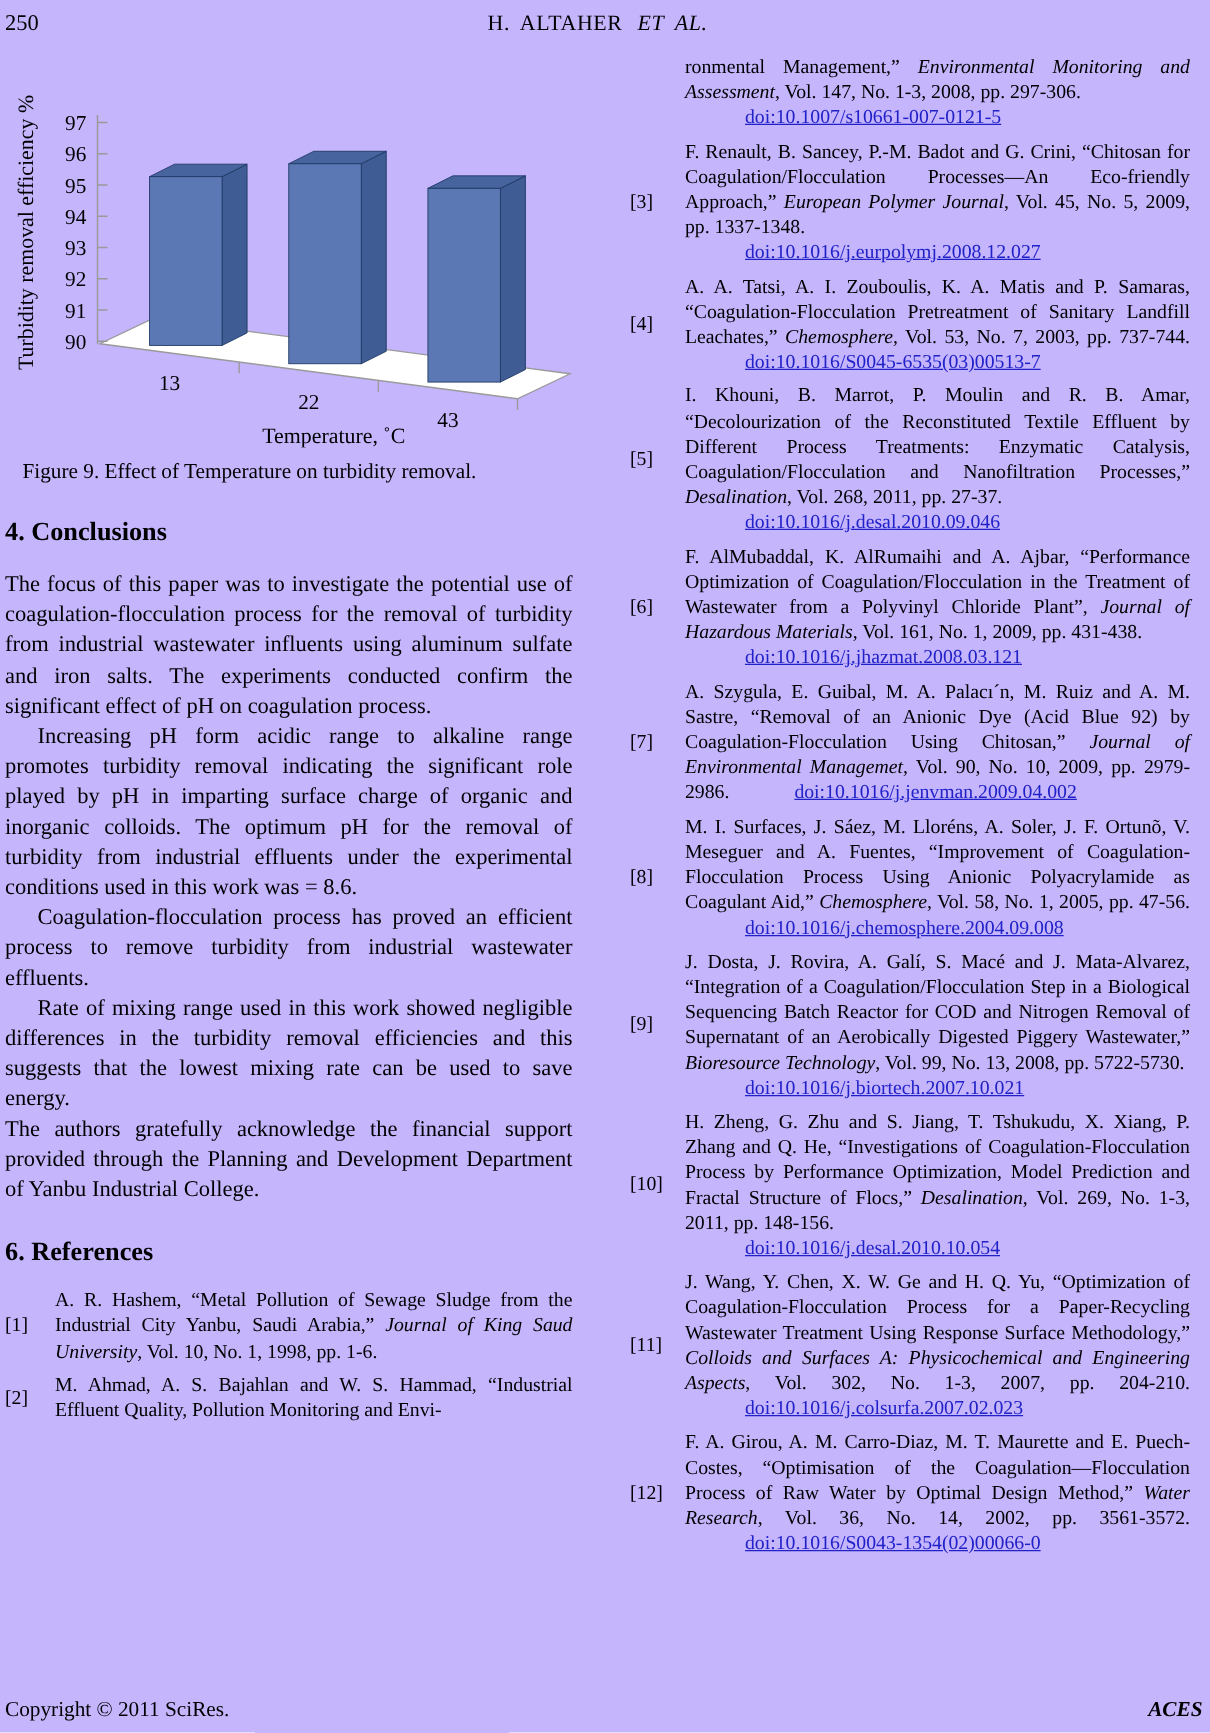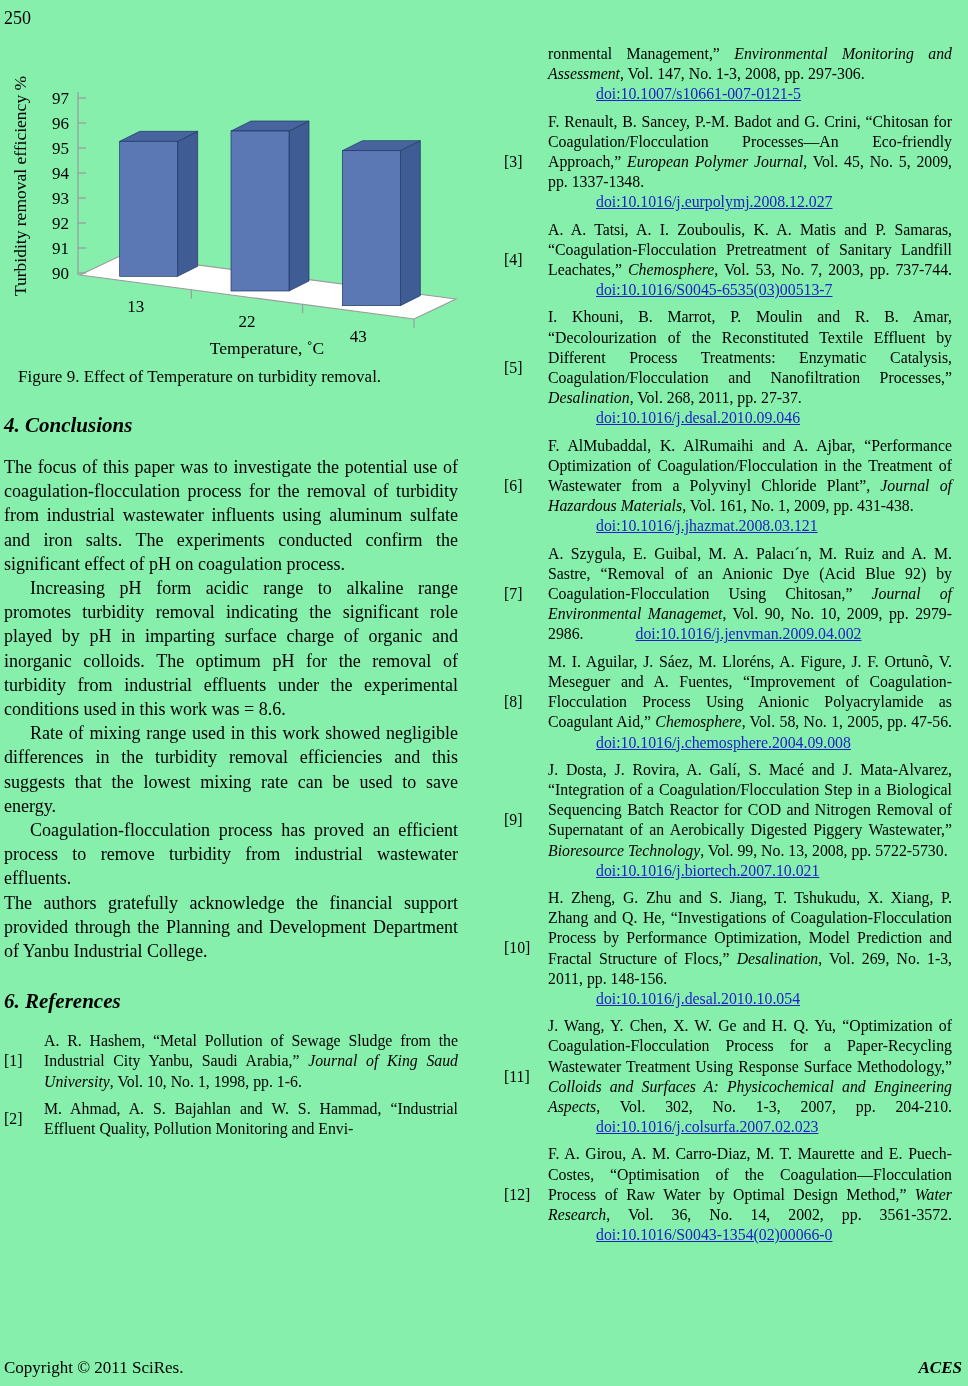--- a/index.html
+++ b/index.html
@@ -1,34 +1,34 @@
 <!DOCTYPE html>
 <html><head>
 <meta charset="utf-8">
 <style>
   :root{ --link:#2121c8; }
   html,body{margin:0;padding:0;background:#ffffff;}
   body{width:968px;height:1386px;font-family:"Liberation Serif",serif;color:#000;}
-  .page{position:relative;width:968px;height:1386px;box-sizing:border-box;padding:6px 16px 0 4px;overflow:hidden;background:#86efac;}
+  .page{position:relative;width:968px;height:1386px;box-sizing:border-box;padding:6px 16px 0 4px;overflow:hidden;background:#c4b5fd;}
   
   .hdr{position:relative;height:34px;}
   .pagenum{position:absolute;left:0;top:2px;font-size:18px;}
   .runhead{position:absolute;left:0;right:0;top:2px;text-align:center;font-size:17.5px;letter-spacing:0.5px;word-spacing:4px;}
   .runhead .etal{font-style:italic;margin-left:12px;}
   
   .columns{display:flex;gap:46px;}
   .col{box-sizing:border-box;}
   .col-left{width:462px;}
   .col-right{width:456px;padding-top:2px;}
   
   figure{margin:0;padding:0;}
   .chart-svg{display:block;margin-left:2px;}
   figcaption{font-weight:normal;font-size:17px;margin-top:9px;padding-left:14px;}
   
-  h2{font-size:21px;margin:26px 0 17px 0;font-weight:bold;font-style:italic;}
+  h2{font-size:21px;margin:26px 0 17px 0;font-weight:bold;}
   .para{font-size:18px;line-height:24.2px;text-align:justify;margin:0;}
   .para + .para{text-indent:26px;}
   
   .ref{display:flex;margin-bottom:7px;font-size:15.8px;line-height:20.2px;align-items:center;}
   .ref-num{flex:0 0 40px;}
   .col-right .ref-num{flex:0 0 44px;}
   .ref-body{flex:1;text-align:justify;}
   .it{font-style:italic;}
   .doi{color:var(--link);cursor:pointer;margin-left:48px;}
   .refs{margin-top:2px;}
@@ -37,20 +37,21 @@
   .journal-abbr{font-weight:bold;font-style:italic;}
   svg text{font-family:"Liberation Serif",serif;}
 </style>
 </head>
 <body>
 
 <div class="page">
 
   <div class="hdr">
     <span class="pagenum">250</span>
+    <span class="runhead"><span>H. ALTAHER</span><span class="etal">ET AL.</span></span>
   </div>
 
   <div class="columns">
 
     <div class="col col-left">
       <figure>
         <svg class="chart-svg" width="452" height="318" viewBox="0 0 452 318">
             <polygon points="74,235 408,279 450,259 116,215" fill="#ffffff" stroke="#9a9a9a" stroke-width="1.1"></polygon>
             <line x1="185.33333333333331" y1="249.66666666666666" x2="185.33333333333331" y2="258.66666666666663" stroke="#9a9a9a" stroke-width="1.1"></line>
             <line x1="296.66666666666663" y1="264.3333333333333" x2="296.66666666666663" y2="273.3333333333333" stroke="#9a9a9a" stroke-width="1.1"></line>
@@ -93,22 +94,22 @@
             <text x="261" y="314" font-size="17.5" fill="#000000" text-anchor="middle">Temperature, ˚C</text>
             <text x="20" y="146" font-size="17.5" fill="#000000" text-anchor="middle" transform="rotate(-90 20 146)">Turbidity removal efficiency %</text>
           </svg>
         <figcaption>Figure 9. Effect of Temperature on turbidity removal.</figcaption>
       </figure>
 
       <h2>4. Conclusions</h2>
       <div>
           <p class="para">The focus of this paper was to investigate the potential use of coagulation-flocculation process for the removal of turbidity from industrial wastewater influents using aluminum sulfate and iron salts.  The experiments conducted confirm the significant effect of pH on coagulation process.</p>
           <p class="para">Increasing pH form acidic range to alkaline range promotes turbidity removal indicating the significant role played by pH in imparting surface charge of organic and inorganic colloids. The optimum pH for the removal of turbidity from industrial effluents under the experimental conditions used in this work was = 8.6.</p>
+          <p class="para">Coagulation-flocculation process has proved an efficient process to remove turbidity from industrial wastewater effluents.</p>
           <p class="para">Rate of mixing range used in this work showed negligible differences in the turbidity removal efficiencies and this suggests that the lowest mixing rate can be used to save energy.</p>
-          <p class="para">Coagulation-flocculation process has proved an efficient process to remove turbidity from industrial wastewater effluents.</p>
         </div>
 
       <p class="para">The authors gratefully acknowledge the financial support provided through the Planning and Development Department of Yanbu Industrial College.</p>
 
       <h2>6. References</h2>
       <div class="refs">
           <div class="ref">
             <span class="ref-num">[1]</span>
             <span class="ref-body"><span>A. R. Hashem, “Metal Pollution of Sewage Sludge from the Industrial City Yanbu, Saudi Arabia,” </span><span class="it">Journal of King Saud University</span><span>, Vol. 10, No. 1, 1998, pp. 1-6.</span></span>
           </div>
@@ -140,21 +141,21 @@
           <div class="ref">
             <span class="ref-num">[6]</span>
             <span class="ref-body"><span>F. AlMubaddal, K. AlRumaihi and A. Ajbar, “Performance Optimization of Coagulation/Flocculation in the Treatment of Wastewater from a Polyvinyl Chloride Plant”, </span><span class="it">Journal of Hazardous Materials</span><span>, Vol. 161, No. 1, 2009, pp. 431-438.</span><br><a class="doi" href="#">doi:10.1016/j.jhazmat.2008.03.121</a></span>
           </div>
           <div class="ref">
             <span class="ref-num">[7]</span>
             <span class="ref-body"><span>A. Szygula, E. Guibal, M. A. Palacı´n, M. Ruiz and A. M. Sastre, “Removal of an Anionic Dye (Acid Blue 92) by Coagulation-Flocculation Using Chitosan,” </span><span class="it">Journal of Environmental Managemet</span><span>, Vol. 90, No. 10, 2009, pp. 2979-2986. </span><a class="doi" href="#">doi:10.1016/j.jenvman.2009.04.002</a></span>
           </div>
           <div class="ref">
             <span class="ref-num">[8]</span>
-            <span class="ref-body"><span>M. I. Aguilar, J. Sáez, M. Lloréns, A. Figure, J. F. Ortunõ, V. Meseguer and A. Fuentes, “Improvement of Coagulation-Flocculation Process Using Anionic Polyacrylamide as Coagulant Aid,” </span><span class="it">Chemosphere</span><span>, Vol. 58, No. 1, 2005, pp. 47-56. </span><a class="doi" href="#">doi:10.1016/j.chemosphere.2004.09.008</a></span>
+            <span class="ref-body"><span>M. I. Surfaces, J. Sáez, M. Lloréns, A. Soler, J. F. Ortunõ, V. Meseguer and A. Fuentes, “Improvement of Coagulation-Flocculation Process Using Anionic Polyacrylamide as Coagulant Aid,” </span><span class="it">Chemosphere</span><span>, Vol. 58, No. 1, 2005, pp. 47-56. </span><a class="doi" href="#">doi:10.1016/j.chemosphere.2004.09.008</a></span>
           </div>
           <div class="ref">
             <span class="ref-num">[9]</span>
             <span class="ref-body"><span>J. Dosta, J. Rovira, A. Galí, S. Macé and J. Mata-Alvarez, “Integration of a Coagulation/Flocculation Step in a Biological Sequencing Batch Reactor for COD and Nitrogen Removal of Supernatant of an Aerobically Digested Piggery Wastewater,” </span><span class="it">Bioresource Technology</span><span>, Vol. 99, No. 13, 2008, pp. 5722-5730.</span><br><a class="doi" href="#">doi:10.1016/j.biortech.2007.10.021</a></span>
           </div>
           <div class="ref">
             <span class="ref-num">[10]</span>
             <span class="ref-body"><span>H. Zheng, G. Zhu and S. Jiang, T. Tshukudu, X. Xiang, P. Zhang and Q. He, “Investigations of Coagulation-Flocculation Process by Performance Optimization, Model Prediction and Fractal Structure of Flocs,” </span><span class="it">Desalination</span><span>, Vol. 269, No. 1-3, 2011, pp. 148-156.</span><br><a class="doi" href="#">doi:10.1016/j.desal.2010.10.054</a></span>
           </div>
           <div class="ref">

